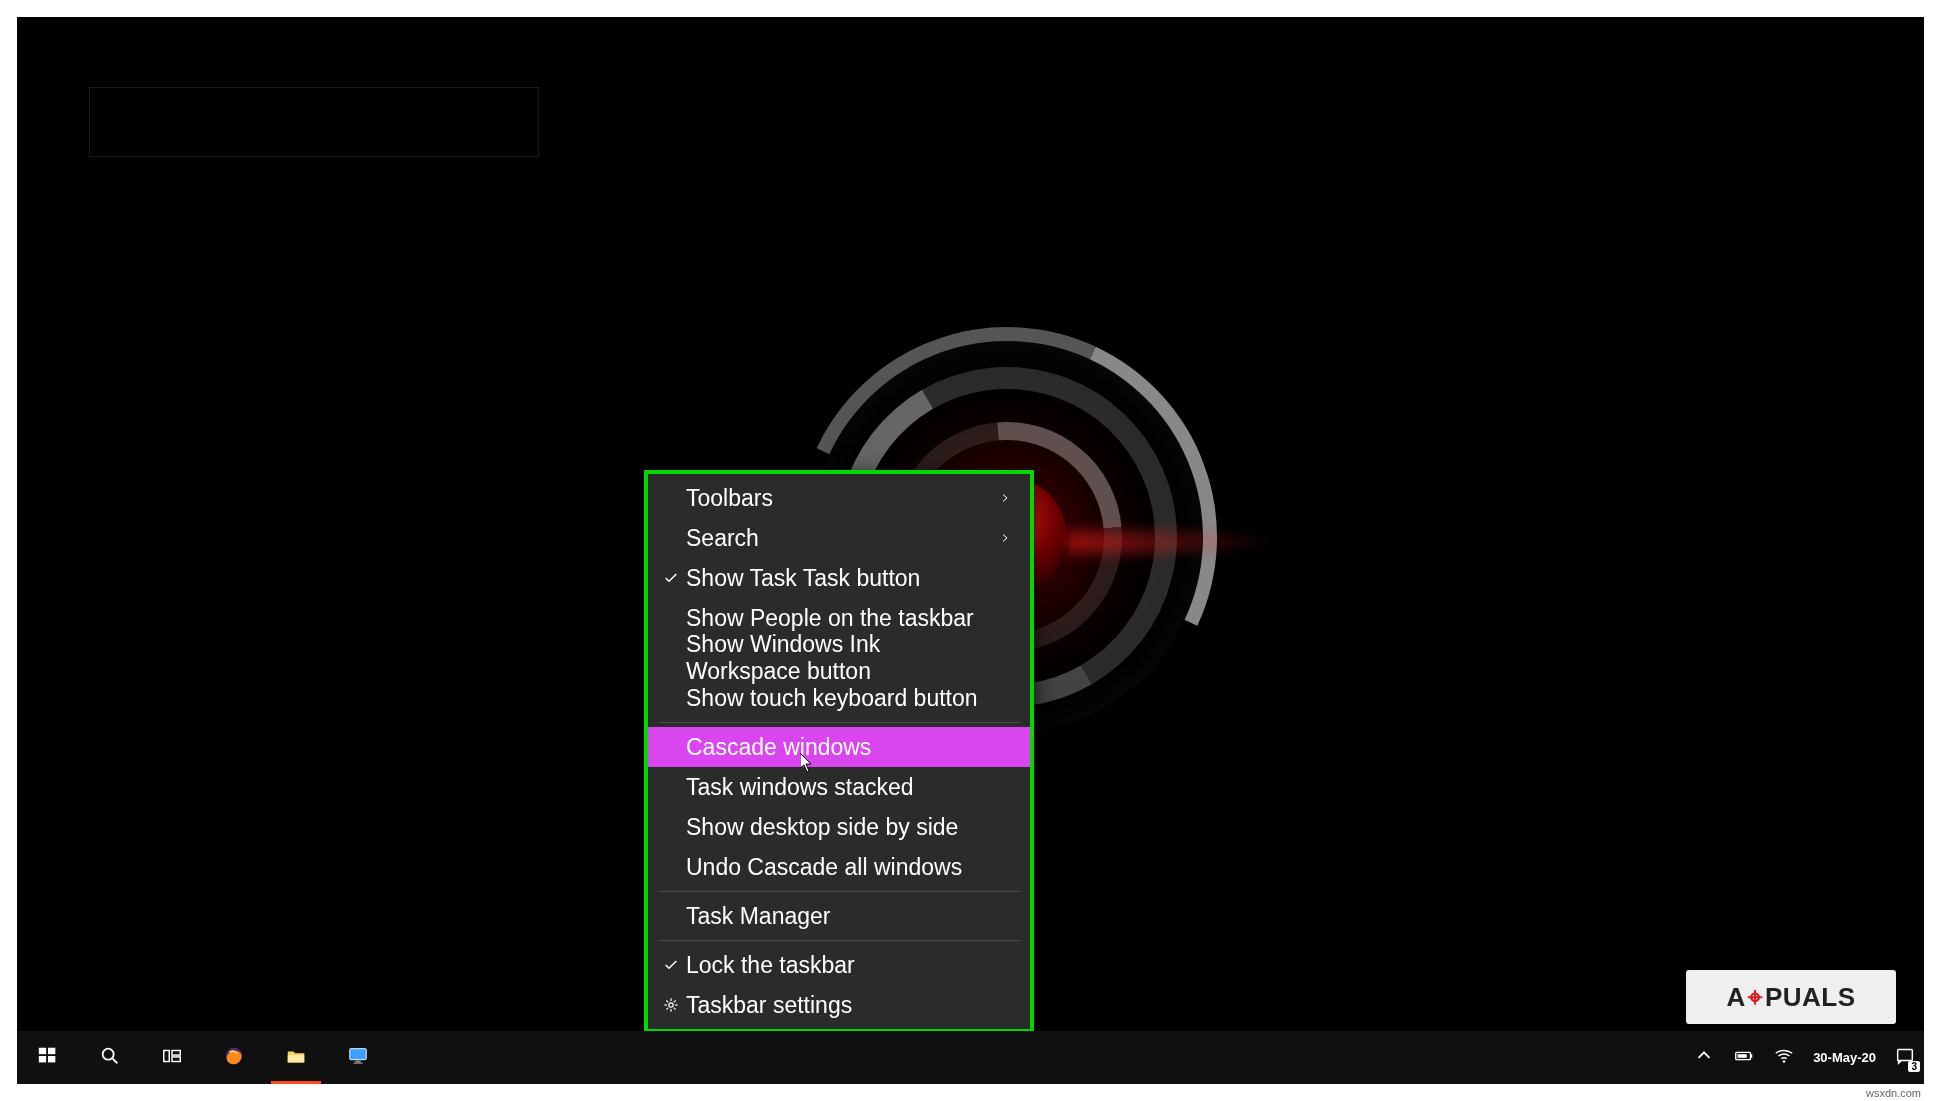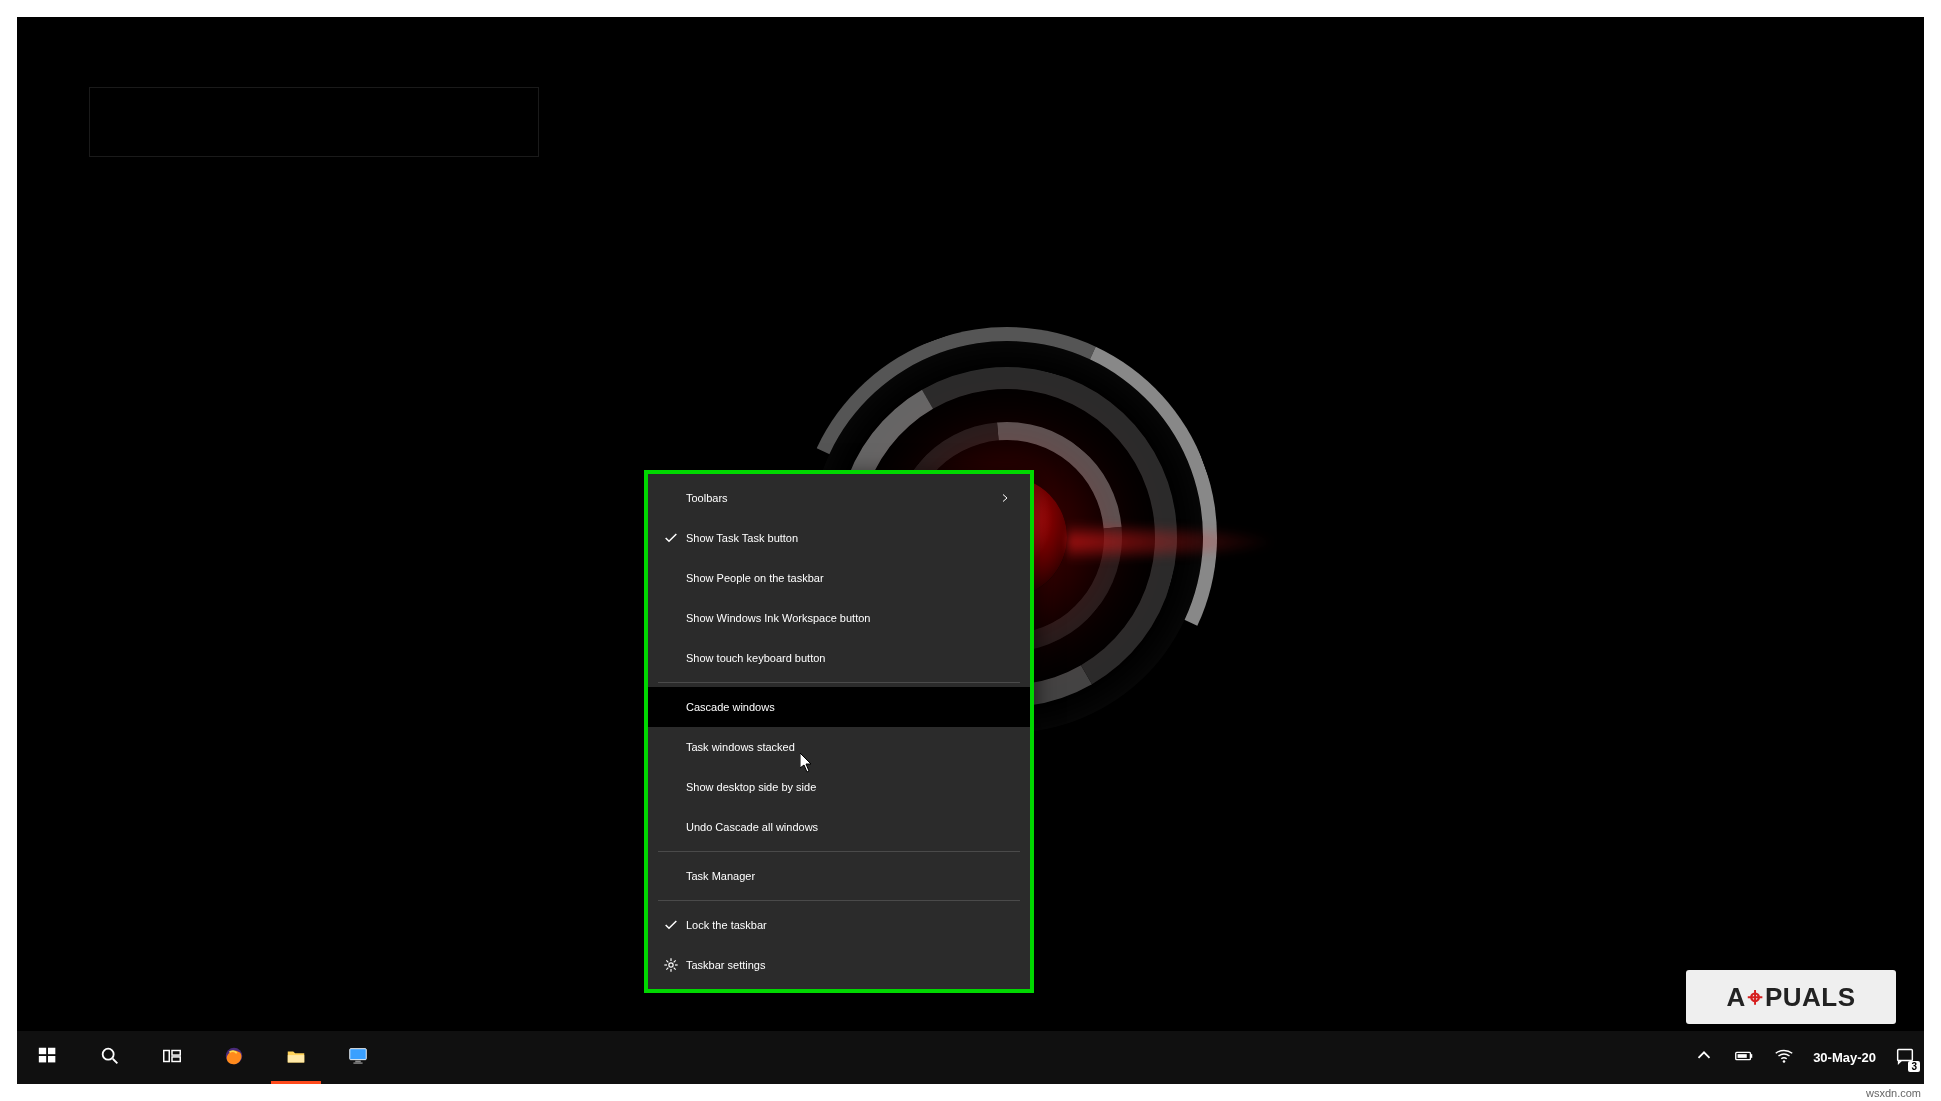--- a/index.html
+++ b/index.html
@@ -85,30 +85,30 @@
     .context-menu {
       position: absolute;
       left: 627px;
       top: 453px;
       width: 390px;
       background: #2b2b2b;
       border: 4px solid #00d800;
       box-shadow: 0 6px 22px rgba(0,0,0,.7);
       padding: 4px 0;
       color: #fff;
-      font-size: 11px;
+      font-size: 23px;
     }
     .menu-item {
       display: flex;
       align-items: center;
       height: 40px;
       padding: 0 16px 0 8px;
       cursor: default;
     }
-    .menu-item.hover { background: #000000; }
+    .menu-item.hover { background: #d946ef; }
     .menu-icon-slot {
       width: 30px;
       display: flex;
       align-items: center;
       justify-content: center;
       color: #fff;
     }
     .menu-label { flex: 1; }
     .menu-sub {
       width: 18px;
@@ -196,20 +196,29 @@
     <div class="ring ring-mid"></div>
     <div class="ring ring-inner"></div>
     <div class="core"></div>
     <div class="glow-beam"></div>
   </div>
 
   <div class="context-menu" id="ctx">
       <div class="menu-item">
         <span class="menu-icon-slot"></span>
         <span class="menu-label">Toolbars</span>
+        <span class="menu-sub">
+          <svg width="12" height="12" viewBox="0 0 24 24">
+            <use href="#i-chevron"></use>
+          </svg>
+        </span>
+      </div>
+      <div class="menu-item">
+        <span class="menu-icon-slot"></span>
+        <span class="menu-label">Search</span>
         <span class="menu-sub">
           <svg width="12" height="12" viewBox="0 0 24 24">
             <use href="#i-chevron"></use>
           </svg>
         </span>
       </div>
       <div class="menu-item">
         <span class="menu-icon-slot">
           <svg width="16" height="16" viewBox="0 0 24 24">
             <use href="#i-check"></use>

